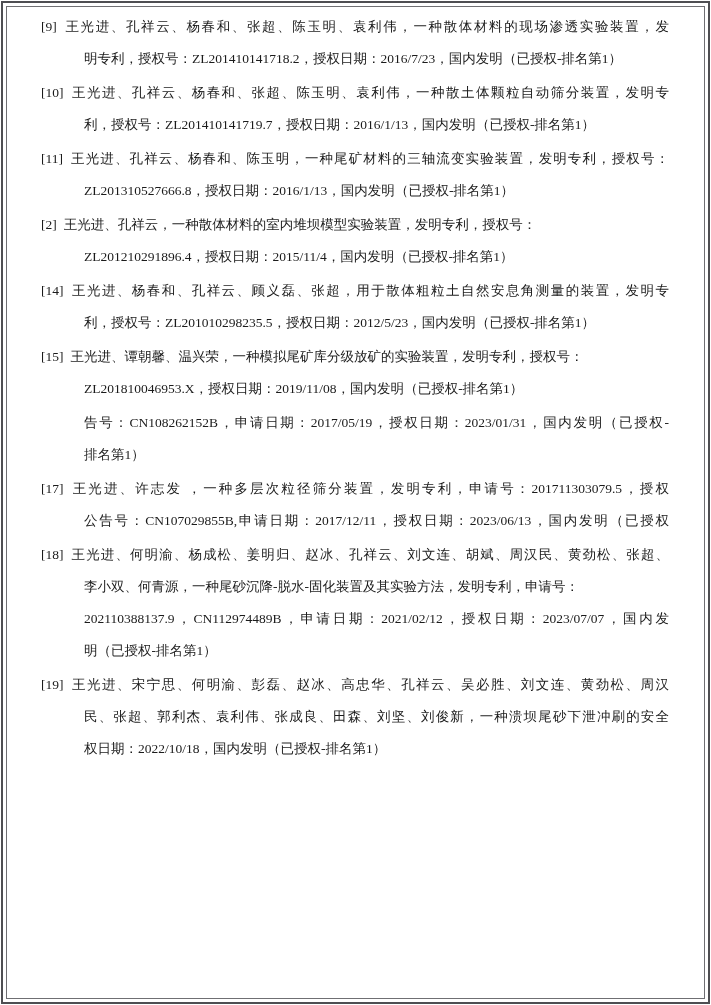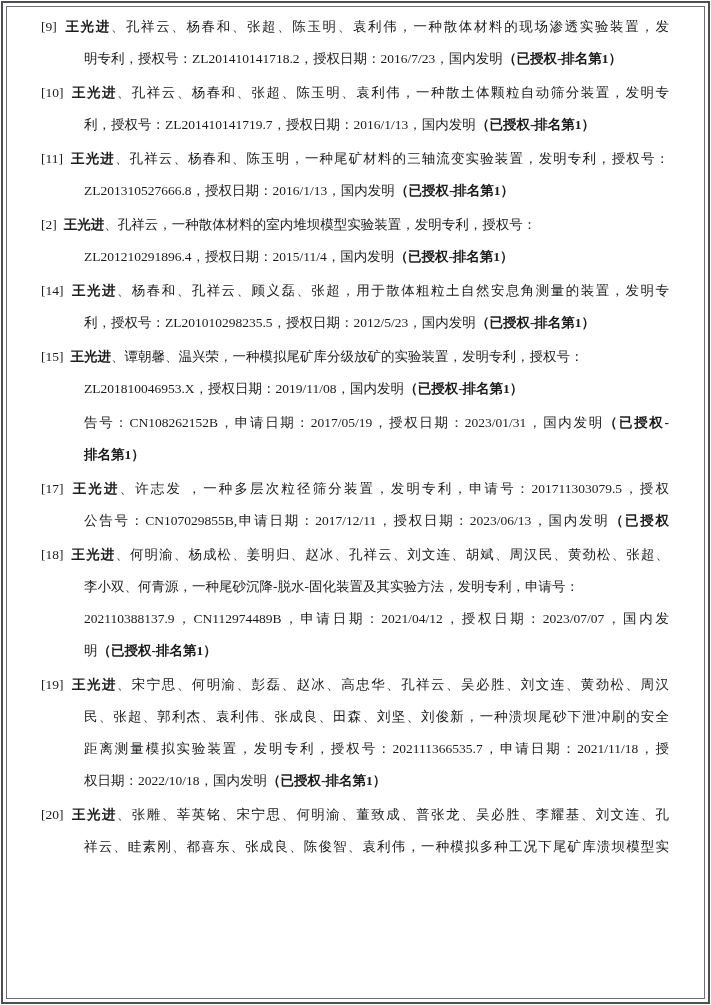--- a/index.html
+++ b/index.html
@@ -24,21 +24,21 @@
   .entry { margin: 0 0 2px 0; }
   .line {
     font-size: 13.5px; line-height: 32px;
     padding-left: 43px;
     text-align: justify; text-align-last: left;
     white-space: normal;
   }
   .line.first { padding-left: 0; }
   .line.flush { text-align-last: justify; }
   .num { margin-right: 7px; }
-  .seg.bold, .bold { font-weight: 700; }
+  .seg.bold, .bold { font-weight: 400; }
 </style>
 </head>
 <body>
 
 <div class="page">
   <div class="frame-outer">
     <div class="frame-inner">
       <div class="content">
         <div id="patent-list">
             <div class="entry">
@@ -69,30 +69,27 @@
               <div class="line flush"><span class="seg">告号：CN108262152B，申请日期：2017/05/19，授权日期：2023/01/31，国内发明</span><span class="seg bold">（已授权-</span></div>
               <div class="line"><span class="seg bold">排名第1）</span></div>
             </div>
             <div class="entry">
               <div class="line first flush"><span class="num">[17]</span><span class="seg bold">王光进</span><span class="seg">、许志发 ，一种多层次粒径筛分装置，发明专利，申请号：201711303079.5，授权</span></div>
               <div class="line flush"><span class="seg">公告号：CN107029855B,申请日期：2017/12/11，授权日期：2023/06/13，国内发明</span><span class="seg bold">（已授权</span></div>
             </div>
             <div class="entry">
               <div class="line first flush"><span class="num">[18]</span><span class="seg bold">王光进</span><span class="seg">、何明渝、杨成松、姜明归、赵冰、孔祥云、刘文连、胡斌、周汉民、黄劲松、张超、</span></div>
               <div class="line"><span class="seg">李小双、何青源，一种尾砂沉降-脱水-固化装置及其实验方法，发明专利，申请号：</span></div>
-              <div class="line flush"><span class="seg">202110388137.9，CN112974489B，申请日期：2021/04/12，授权日期：2023/07/07，国内发</span></div>
+              <div class="line flush"><span class="seg">202110388137.9，CN112974489B，申请日期：2021/02/12，授权日期：2023/07/07，国内发</span></div>
               <div class="line"><span class="seg">明</span><span class="seg bold">（已授权-排名第1）</span></div>
             </div>
             <div class="entry">
               <div class="line first flush"><span class="num">[19]</span><span class="seg bold">王光进</span><span class="seg">、宋宁思、何明渝、彭磊、赵冰、高忠华、孔祥云、吴必胜、刘文连、黄劲松、周汉</span></div>
               <div class="line flush"><span class="seg">民、张超、郭利杰、袁利伟、张成良、田森、刘坚、刘俊新，一种溃坝尾砂下泄冲刷的安全</span></div>
-              <div class="line flush"><span class="seg">距离测量模拟实验装置，发明专利，授权号：202111366535.7，申请日期：2021/11/18，授</span></div>
               <div class="line"><span class="seg">权日期：2022/10/18，国内发明</span><span class="seg bold">（已授权-排名第1）</span></div>
             </div>
             <div class="entry">
-              <div class="line first flush"><span class="num">[20]</span><span class="seg bold">王光进</span><span class="seg">、张雕、莘英铭、宋宁思、何明渝、董致成、普张龙、吴必胜、李耀基、刘文连、孔</span></div>
-              <div class="line flush"><span class="seg">祥云、眭素刚、都喜东、张成良、陈俊智、袁利伟，一种模拟多种工况下尾矿库溃坝模型实</span></div>
             </div>
           </div>
       </div>
     </div>
   </div>
 </div>
 
 </body></html>

